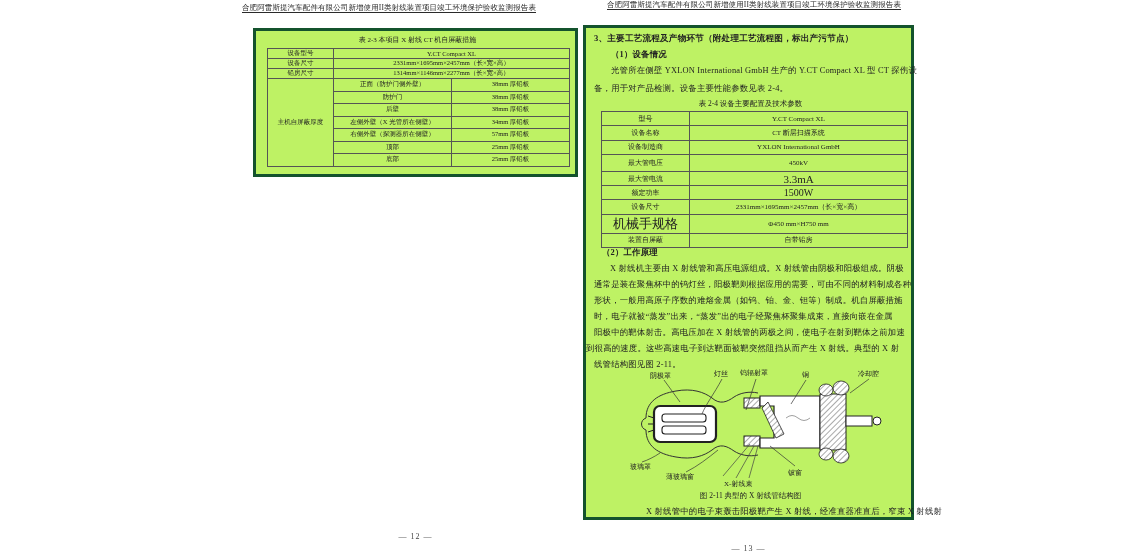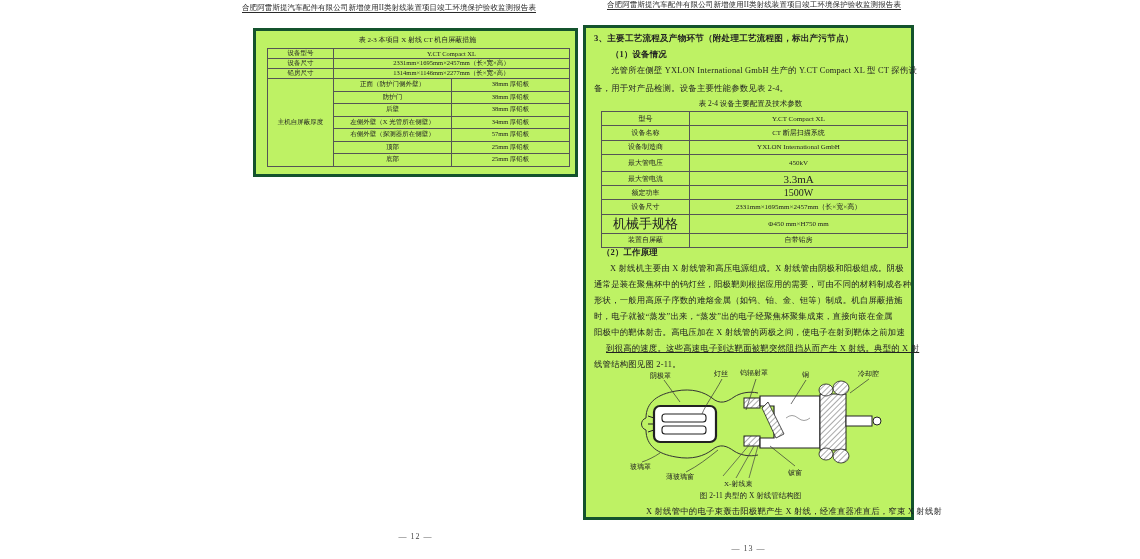--- a/index.html
+++ b/index.html
@@ -147,21 +147,21 @@
     </tbody>
   </table>
 
   <div class="abs bodyline bold" style="left:16px; top:219px;">（2）工作原理</div>
 
   <div class="abs bodyline" style="left:8px; top:251px;">通常是装在聚焦杯中的钨灯丝，阳极靶则根据应用的需要，可由不同的材料制成各种</div>
   <div class="abs bodyline" style="left:24px; top:235px;">X 射线机主要由 X 射线管和高压电源组成。X 射线管由阴极和阳极组成。阴极</div>
   <div class="abs bodyline" style="left:8px; top:267px;">形状，一般用高原子序数的难熔金属（如钨、铂、金、钽等）制成。机自屏蔽措施</div>
   <div class="abs bodyline" style="left:8px; top:283px;">时，电子就被“蒸发”出来，“蒸发”出的电子经聚焦杯聚集成束，直接向嵌在金属</div>
   <div class="abs bodyline" style="left:8px; top:299px;">阳极中的靶体射击。高电压加在 X 射线管的两极之间，使电子在射到靶体之前加速</div>
-  <div class="abs bodyline" style="left:20px; top:315px;text-decoration:underline;">到很高的速度。这些高速电子到达靶面被靶突然阻挡从而产生 X 射线。典型的 X 射</div>
+  <div class="abs bodyline" style="left:0; top:315px;">到很高的速度。这些高速电子到达靶面被靶突然阻挡从而产生 X 射线。典型的 X 射</div>
   <div class="abs bodyline" style="left:8px; top:331px;">线管结构图见图 2-11。</div>
 
   <svg class="abs" style="left:42px; top:338px;" width="285" height="122" viewBox="0 0 285 122">
     <defs>
       <pattern id="hatch" width="4" height="4" patternUnits="userSpaceOnUse" patternTransform="rotate(45)">
         <rect width="4" height="4" fill="#ffffff"></rect>
         <line x1="0" y1="0" x2="0" y2="4" stroke="#555" stroke-width="1"></line>
       </pattern>
     </defs>
 

